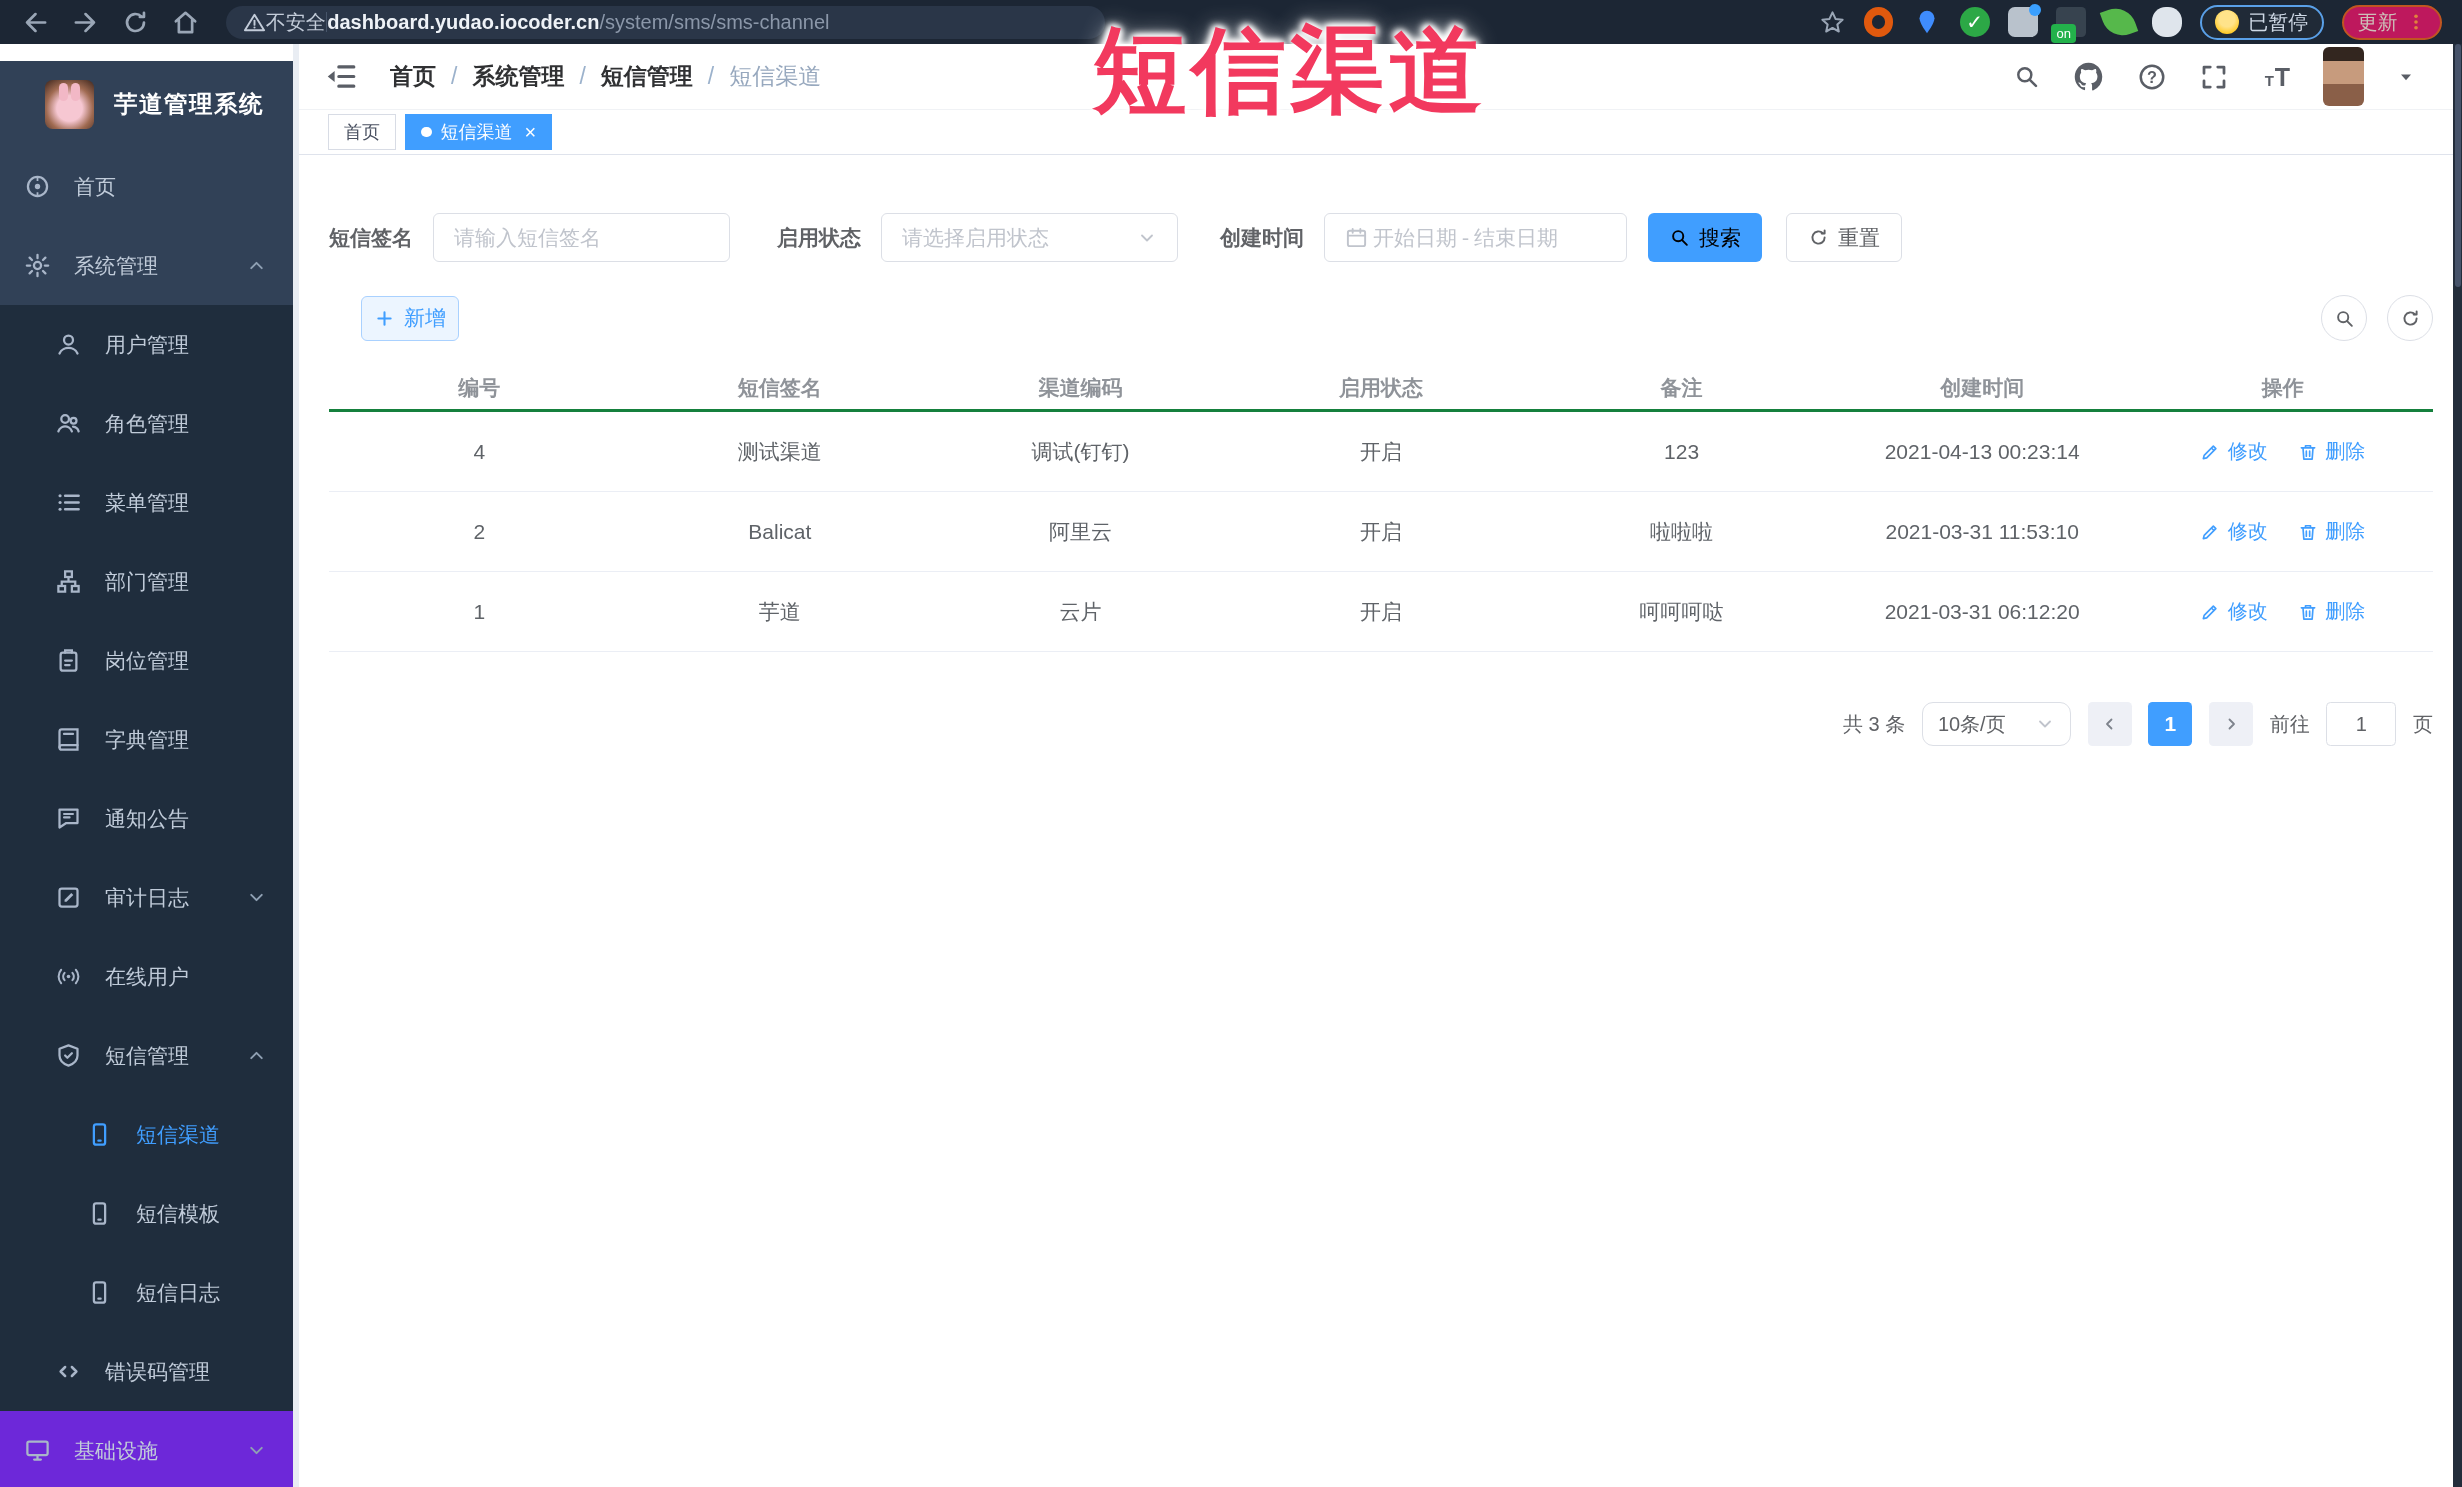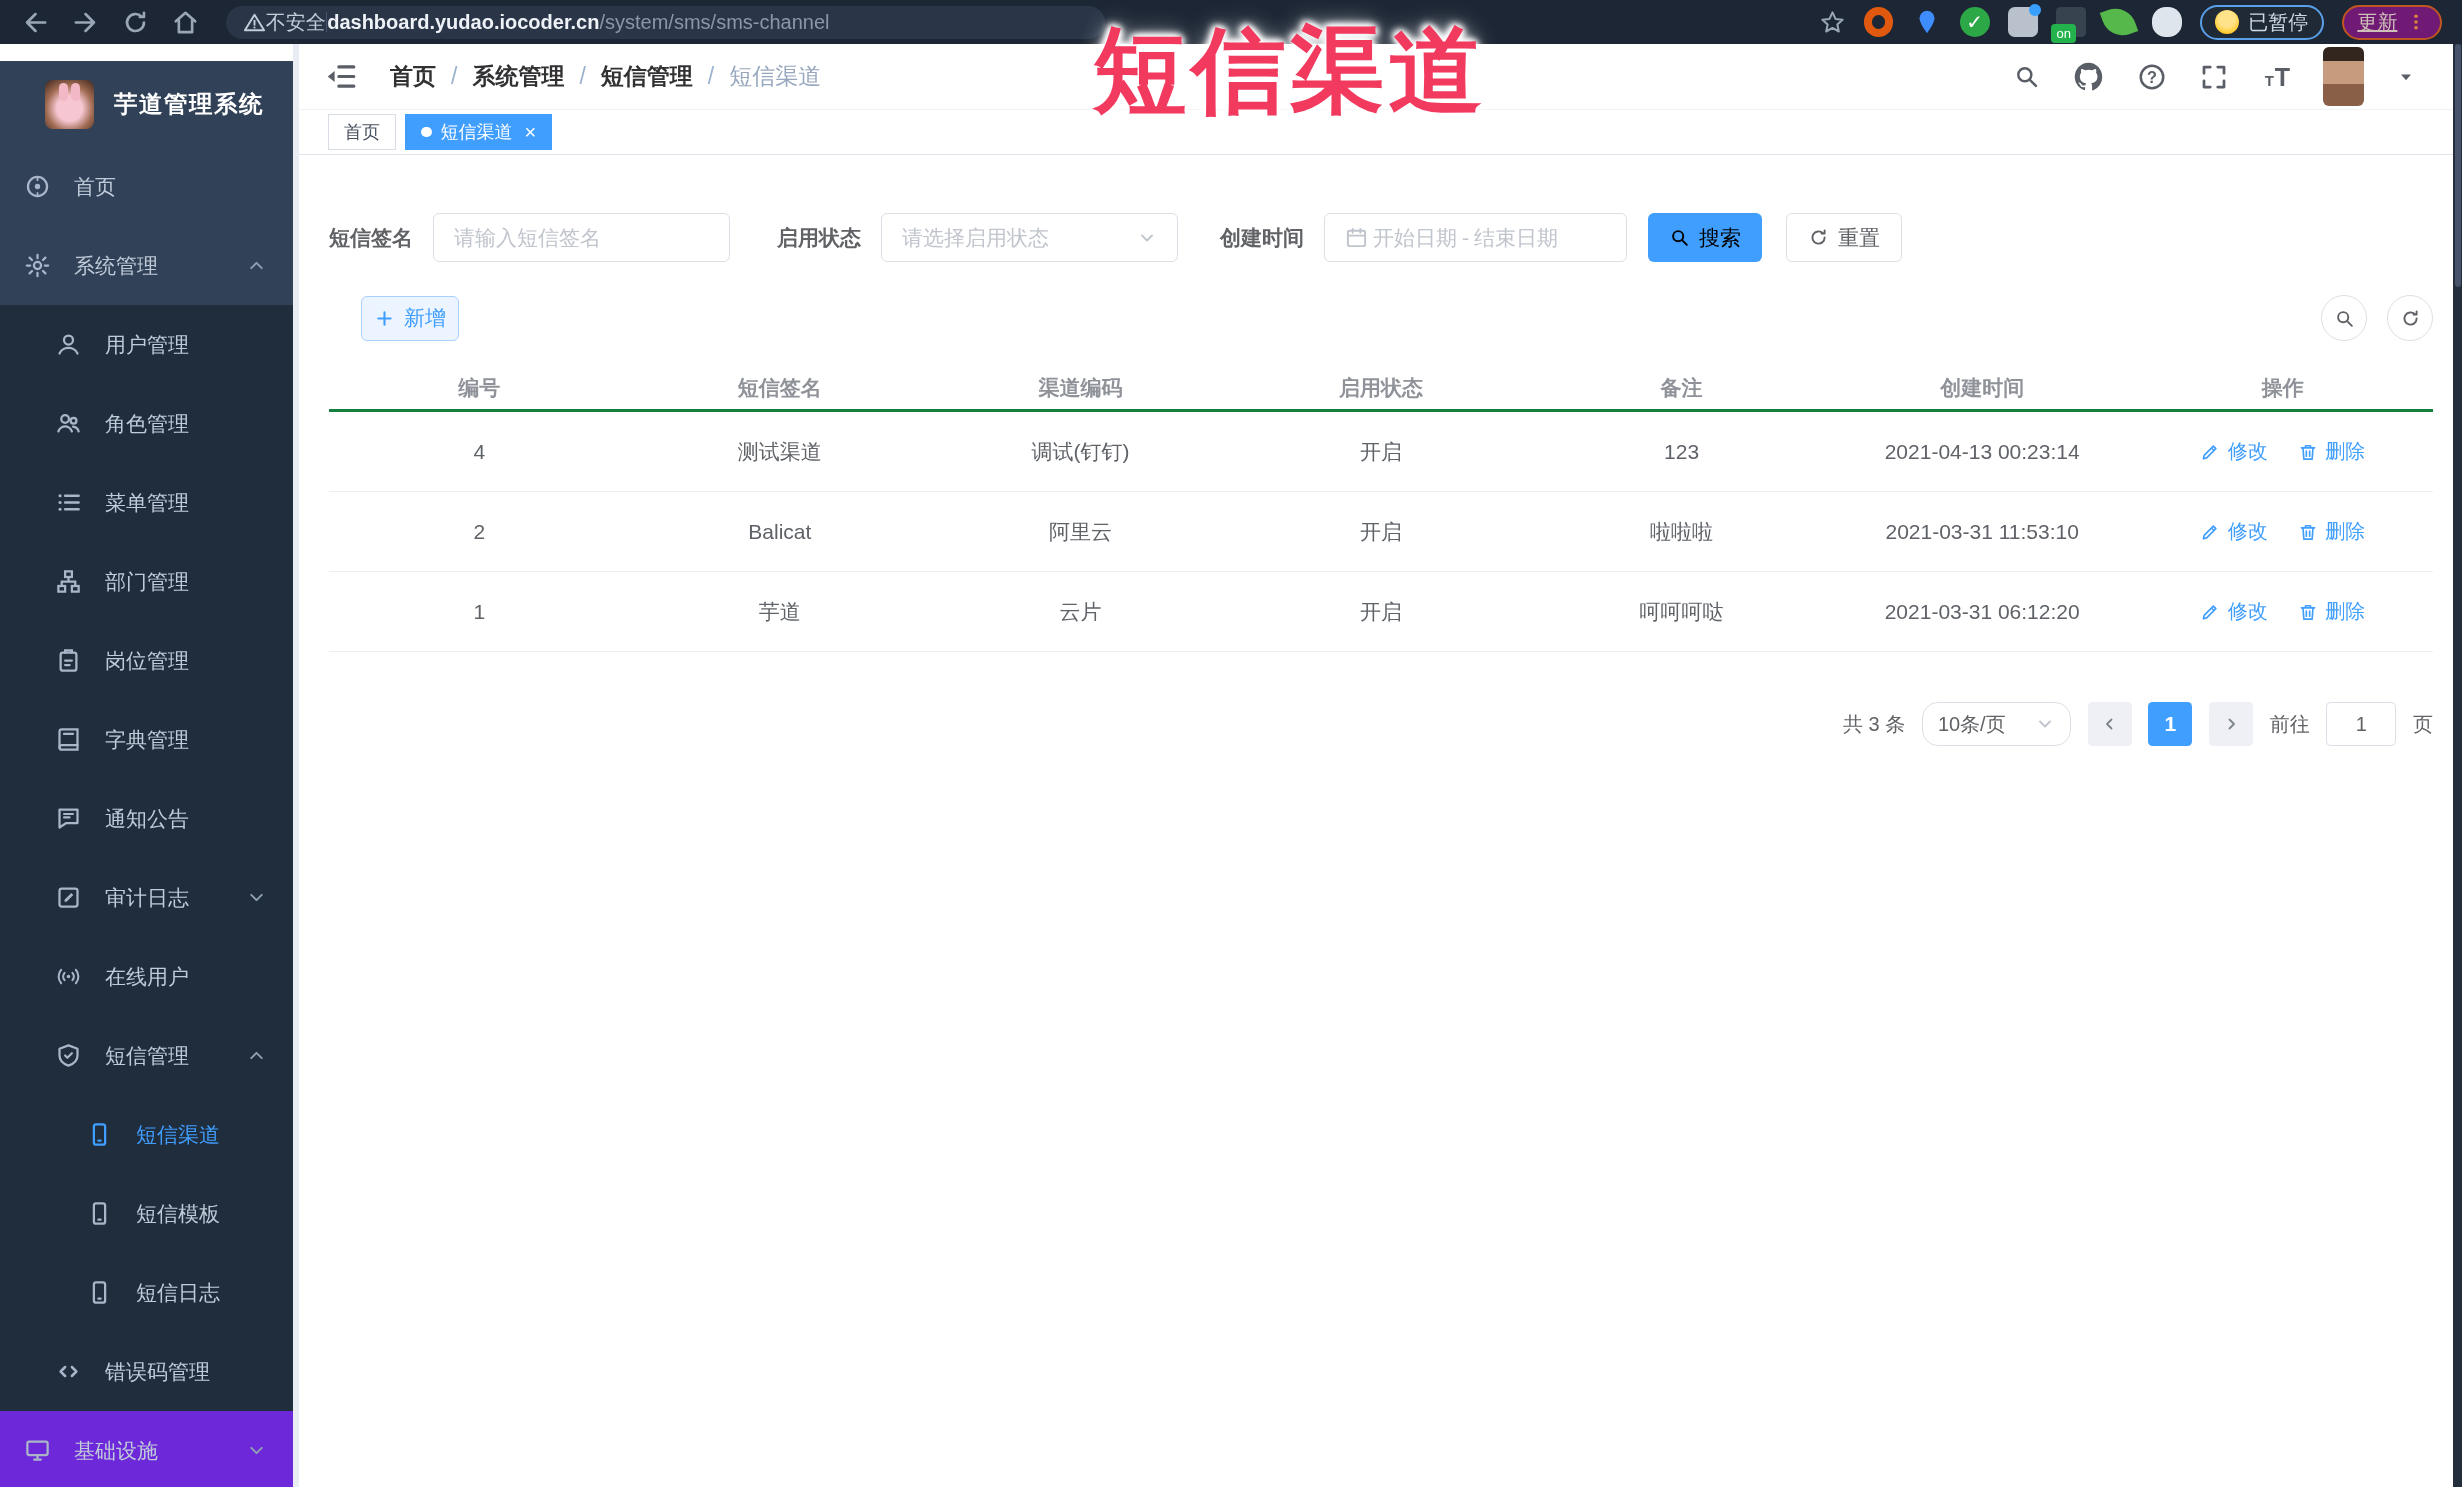--- a/index.html
+++ b/index.html
@@ -25,21 +25,21 @@
   .ext-grid::after{content:"";position:absolute;right:-3px;top:-3px;width:12px;height:12px;border-radius:50%;background:#3aa0ff;}
   .ext-on{background:#37434f;border-radius:4.5px;}
   .ext-on::after{content:"on";position:absolute;left:-4.5px;bottom:-6px;background:#23b24b;color:#fff;
     font-size:13px;line-height:1;padding:3px 5.3px;border-radius:3.8px;}
   .ext-sprout{background:#56b84b;border-radius:0 70% 0 70%;transform:rotate(-20deg);}
   .ext-paw{background:#dfe5ec;border-radius:46%;}
   .pill{height:35px;border-radius:18px;display:flex;align-items:center;padding:0 13.6px;gap:9px;
     font-size:20px;box-sizing:border-box;flex:none}
   .pill-paused{border:2.3px solid #5aa0e8;color:#cfd9e6;background:rgba(255,255,255,.02);}
   .face{width:24px;height:24px;border-radius:50%;background:radial-gradient(circle at 50% 38%,#ffe38a 0 40%,#ffca28 75%,#f5a623 100%);}
-  .pill-update{border:2.3px solid #c05621;background:#701a75;color:#cdbfb8;text-decoration:underline;}
+  .pill-update{border:2.3px solid #c05621;background:#be185d;color:#cdbfb8;}
   .kebab{width:20px;height:26px;color:#e0823c;}
   
   .pg-scroll{position:absolute;right:0;top:44px;width:9px;height:1444px;background:#232d3b;z-index:6;}
   .pg-thumb{position:absolute;top:0;left:1.5px;width:6px;height:243px;border-radius:3px;background:#46536a;}
   
   .sidebar{position:absolute;left:0;top:61px;width:299px;height:1444px;background:#314157;}
   .logo{height:86px;display:flex;align-items:center;padding-left:45px;gap:20px;}
   .logo-img{width:49px;height:49px;border-radius:7.6px;flex:none;position:relative;overflow:hidden;
     background:radial-gradient(circle at 50% 58%,#f6c7d2 0 34%,#a06b52 62%,#3a241c 100%);}
   .logo-img i{position:absolute;top:3px;width:9px;height:18px;border-radius:4.5px;background:#f2b8c6;}
@@ -106,21 +106,21 @@
   .thead{display:flex;height:42px;align-items:center;border-bottom:3px solid #15803d;}
   .th{flex:1;text-align:center;color:#8f9399;font-weight:700;font-size:21px;}
   .tr{display:flex;height:79px;align-items:center;border-bottom:1.5px solid #ebeef5;}
   .td{flex:1;text-align:center;color:#5f6368;font-size:21px;}
   .ops{display:flex;justify-content:center;gap:30px;}
   .op{color:#409eff;display:flex;align-items:center;gap:7.6px;font-size:20px;cursor:pointer;}
   .op .bic{width:20px;height:20px}
   
   .pager{margin-top:50px;display:flex;align-items:center;justify-content:flex-end;gap:16.7px;
     font-size:20px;color:#606266;}
-  .psel{width:149px;height:44px;border:1.5px solid #dcdfe6;border-radius:16px;display:flex;align-items:center;
+  .psel{width:149px;height:44px;border:1.5px solid #dcdfe6;border-radius:11px;display:flex;align-items:center;
     justify-content:space-between;padding:0 15px;box-sizing:border-box;cursor:pointer;}
   .psel .caret{color:#c0c4cc}
   .pbtn{width:44px;height:44px;border-radius:4.5px;background:#eef0f6;display:flex;align-items:center;
     justify-content:center;color:#7e838c;cursor:pointer;}
   .pbtn .bic{width:18px;height:18px}
   .pcur{background:#409eff;color:#fff;font-weight:700;font-size:21px;}
   .pgoto-input{width:70px;height:44px;border:1.5px solid #dcdfe6;border-radius:4.5px;text-align:center;
     font-size:20px;color:#606266;outline:none;font-family:inherit;box-sizing:border-box;}
   
   .overlay-title{position:absolute;left:1093px;top:7.6px;z-index:60;font-size:94px;font-weight:700;

